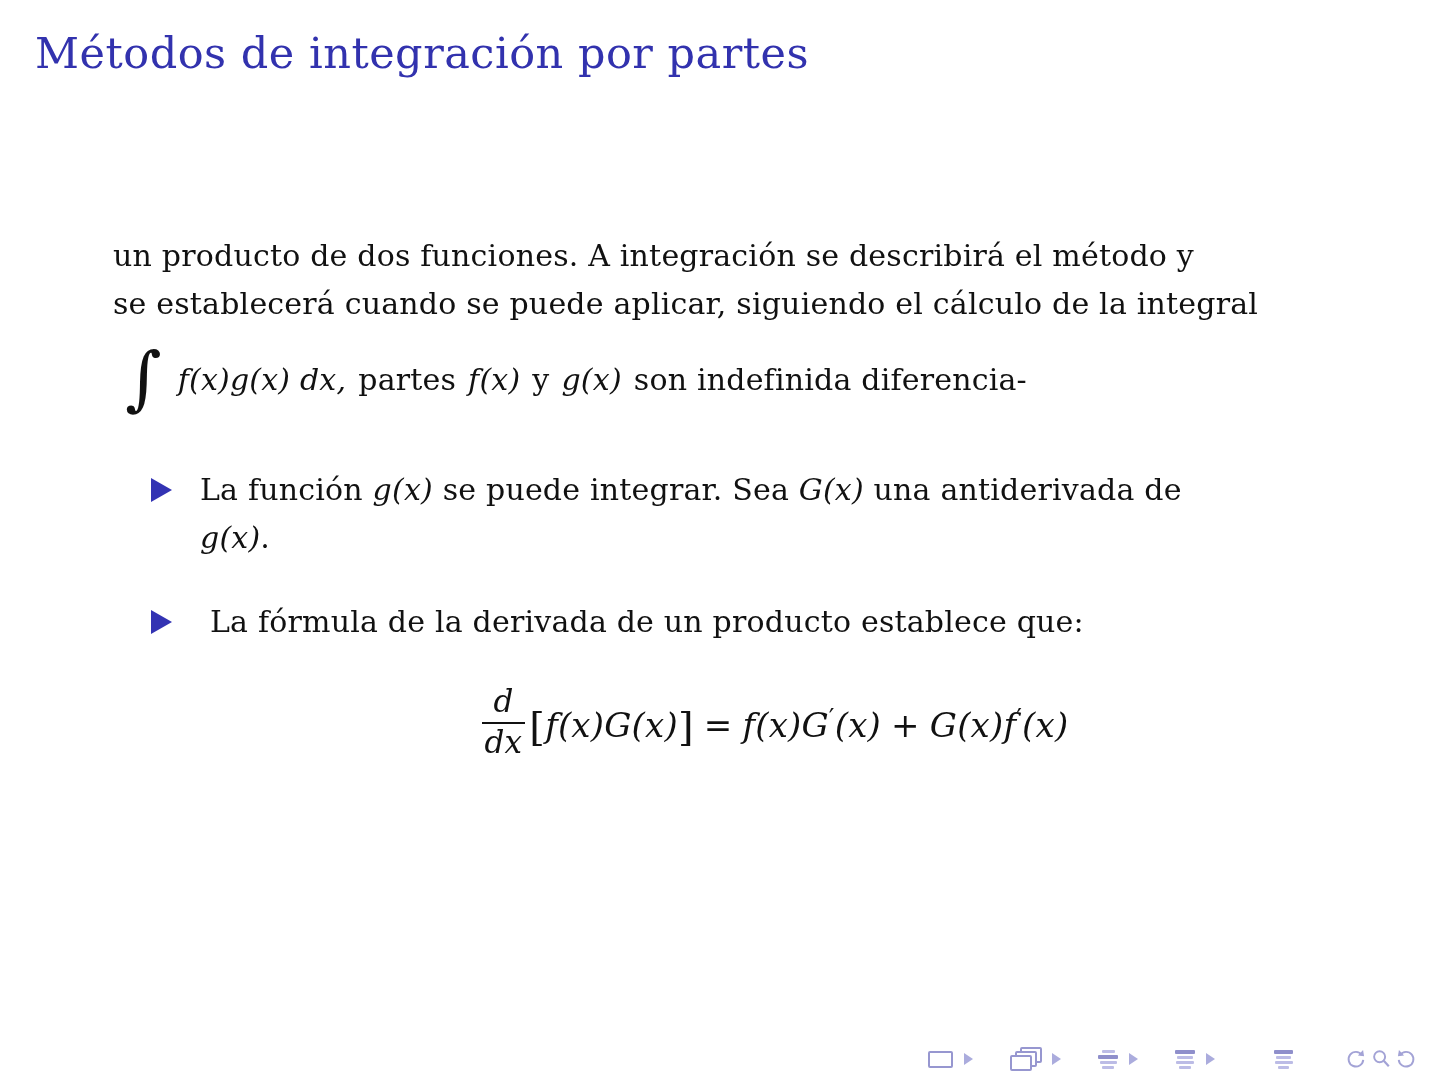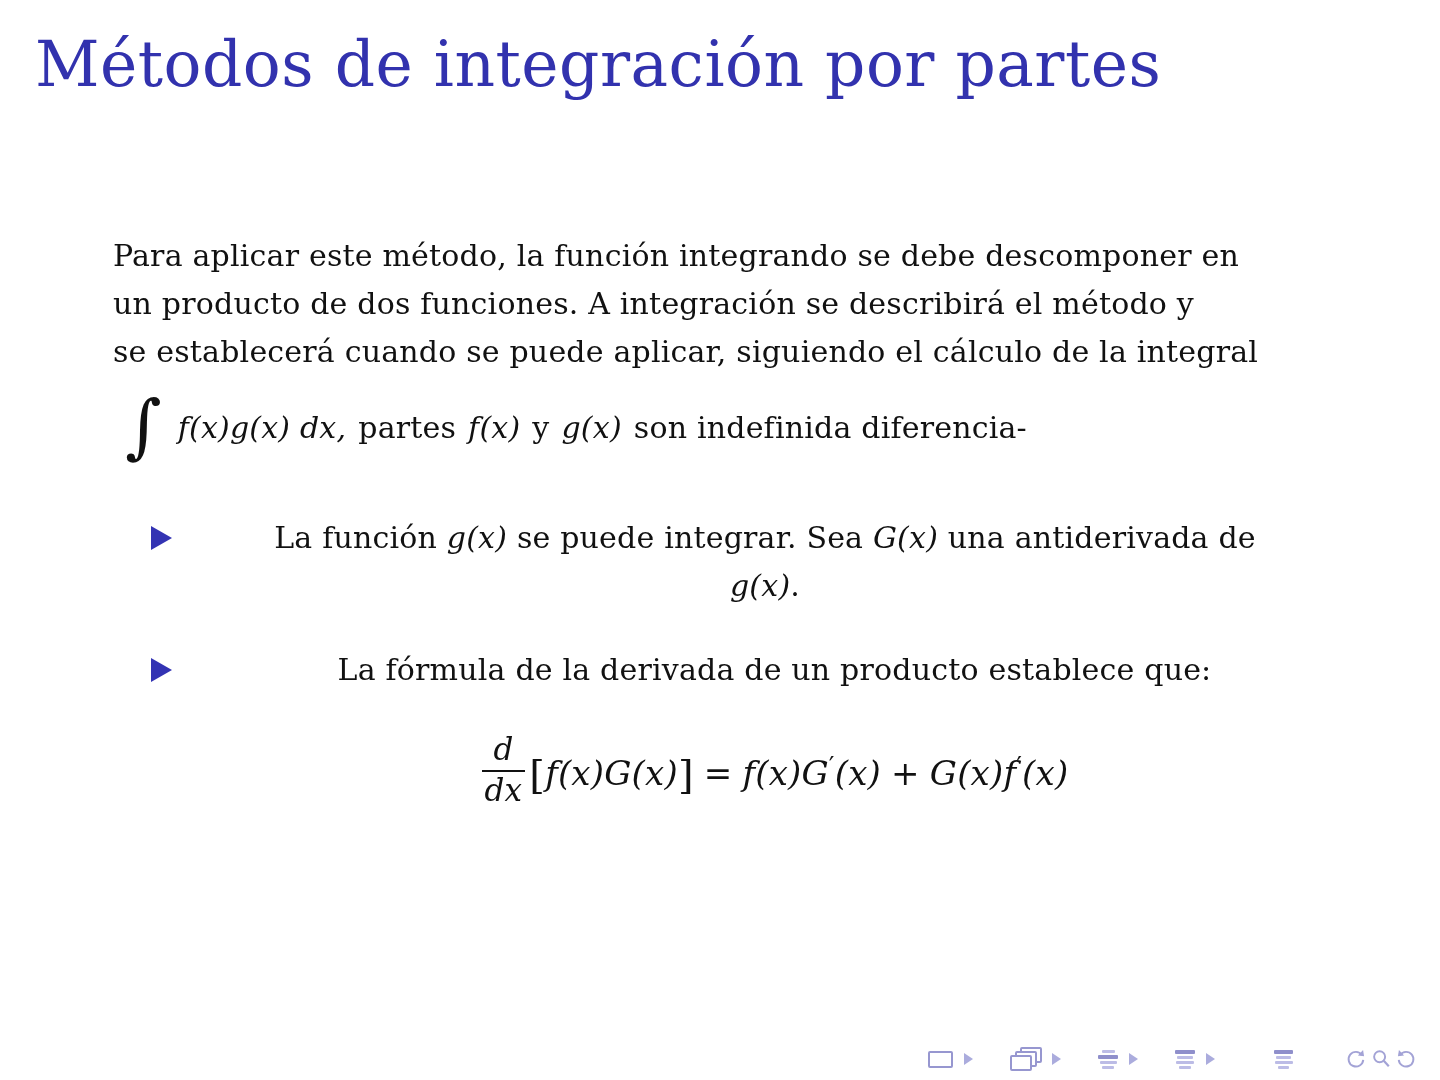--- a/index.html
+++ b/index.html
@@ -9,21 +9,21 @@
     width:1440px; height:1080px;
     background:#ffffff;
     overflow:hidden;
     font-family:"DejaVu Serif", "Liberation Serif", serif;
     color:#111111;
     margin:0 auto;
   }
   
   .slide-title {
     position:absolute; left:35px; top:28px;
-    font-size:63px; font-weight:normal;
+    font-size:43px; font-weight:normal;
     color:#3232ae; margin:0; letter-spacing:0.5px;
     white-space:nowrap;
   }
   
   .body-block {
     position:absolute; left:113px; top:232px; width:1226px;
     font-size:30px; line-height:48px; letter-spacing:0.2px;
   }
   .pline { white-space:nowrap; }
   .mi { font-style:italic; }
@@ -43,21 +43,21 @@
   .items { margin-top:34px; }
   .item-row { display:flex; margin-top:0; }
   .item-row + .item-row { margin-top:36px;gap:10px; }
   .tri {
     width:0; height:0; flex:none;
     border-top:12px solid transparent;
     border-bottom:12px solid transparent;
     border-left:21px solid #3333b3;
     margin:12px 28px 0 38px;
   }
-  .item-text { width:1130px; line-height:48px;text-align:center; }
+  .item-text { width:1130px; line-height:48px; }
   
   .formula {
     margin-top:38px;
     display:flex; justify-content:center; align-items:center;
     padding-left:98px;
     font-size:34px; white-space:nowrap;
   }
   .frac {
     display:inline-flex; flex-direction:column; align-items:center;
     font-size:31px; line-height:1.15; margin-right:4px;
@@ -108,21 +108,20 @@
 </style>
 </head>
 <body>
 
 <div class="slide">
 
   <h1 class="slide-title">Métodos de integración por partes</h1>
 
   <div class="body-block">
 
-    <div class="pline">Para aplicar este método, la función integrando se debe descomponer en</div>
     <div class="pline">un producto de dos funciones. A integración se describirá el método y</div>
     <div class="pline">se establecerá cuando se puede aplicar, siguiendo el cálculo de la integral</div>
 
     <div class="int-line">
       <span class="int-sign">∫</span>
       <span class="mi sp-r">f(x)g(x) dx,</span>
       <span class="rm sp-r">partes</span>
       <span class="mi sp-r">f(x)</span>
       <span class="rm sp-r">y</span>
       <span class="mi sp-r">g(x)</span>

